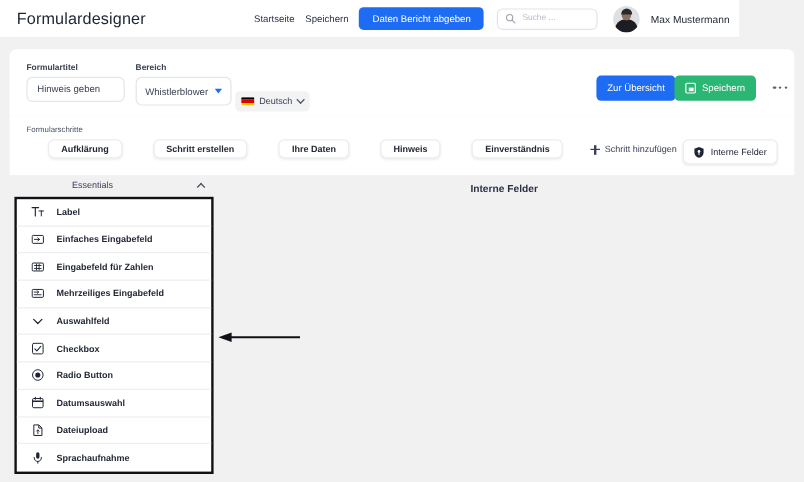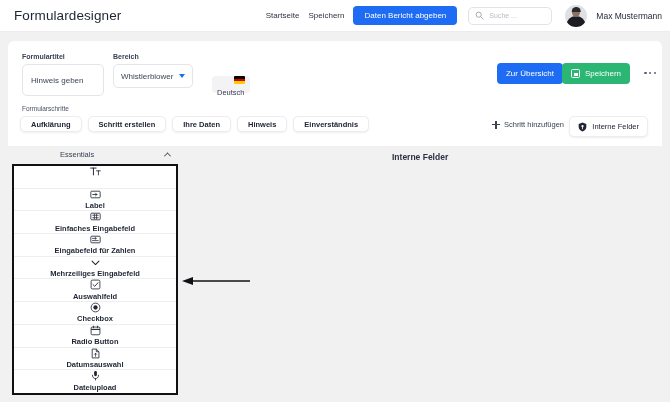--- a/index.html
+++ b/index.html
@@ -6,21 +6,21 @@
   html, body {
     width: 670px; height: 402px;
     font-family: "Liberation Sans", sans-serif;
     background: #f1f1f2;
     overflow: hidden;
   }
   #app { position: relative; width: 670px; height: 402px; background: #f1f1f2; }
 
   
   .navbar {
-    position: absolute; top: 0; left: 0; width: 670px; height: 32px;
+    position: absolute; top: 0; left: 0; width: 616px; height: 32px;
     background: #ffffff; display: flex; align-items: center;
     padding: 0 8px 0 14px; border-bottom: 1px solid #ececee;
   }
   .brand {
     font-size: 13.5px; color: #1d2433; letter-spacing: .1px;
     font-weight: 400; white-space: nowrap;
   }
   .nav-right { margin-left: auto; display: flex; align-items: center; gap: 9px; }
   .nav-link {
     font-size: 8px; color: #2c3345; white-space: nowrap; font-weight: 500;
@@ -58,38 +58,38 @@
   .toolbar-card {
     position: absolute; left: 8px; top: 41px; width: 654px; height: 56px;
     background: #fff; border-radius: 6px 6px 0 0;
   }
   .field-label {
     font-size: 7px; color: #3a4154; font-weight: 600; margin-bottom: 4px;
   }
   .fld-title { position: absolute; left: 14px; top: 12px; }
   .fld-area  { position: absolute; left: 105px; top: 12px; }
   .text-input {
-    width: 82px; height: 32px; border: 1px solid #e4e5e9; border-radius: 5px;
+    width: 82px; height: 21px; border: 1px solid #e4e5e9; border-radius: 5px;
     display: flex; align-items: center; padding: 0 8px;
     font-size: 8px; color: #3d4455; background: #fff; white-space: nowrap;
   }
   .select-input {
     width: 80px; height: 24px; border: 1px solid #e4e5e9; border-radius: 5px;
     display: flex; align-items: center; padding: 0 7px;
     font-size: 8px; color: #3d4455; background: #fff; white-space: nowrap;
   }
   .caret-blue {
     margin-left: auto; width: 0; height: 0;
     border-left: 3.5px solid transparent; border-right: 3.5px solid transparent;
     border-top: 4px solid #1d6cf3;
   }
   .lang-pill {
-    position: absolute; left: 212px; top: 76px;
-    display: flex; align-items: flex-end; gap: 4px;
-    height: 17px; padding: 0 5px; border-radius: 4px; background: #f3f3f5; flex-direction: column;
+    position: absolute; left: 196px; top: 76px;
+    display: flex; align-items: center; gap: 4px;
+    height: 17px; padding: 0 5px; border-radius: 4px; background: #f3f3f5;
   }
   .flag-de {
     width: 11px; height: 7.5px; border-radius: 1px; overflow: hidden;
     display: flex; flex-direction: column; flex: none;
   }
   .flag-de i { display: block; height: 33.34%; width: 100%; }
   .lang-txt { font-size: 7.5px; color: #3a4154; font-weight: 500; }
   .chev-sm {
     width: 5px; height: 5px; border-right: 1px solid #4a5164;
     border-bottom: 1px solid #4a5164; transform: rotate(45deg) translate(-1px,-1px);
@@ -129,20 +129,21 @@
     font-size: 6.5px; color: #4a5164; font-weight: 500;
   }
   .steps-row {
     position: absolute; left: 12px; top: 19px; display: flex; gap: 6px;
   }
   .step-chip {
     height: 16px; background: #fff; border: 1px solid #ededf0; border-radius: 5px;
     display: flex; align-items: center; padding: 0 10px;
     font-size: 7.5px; font-weight: 700; color: #222736; white-space: nowrap;
     box-shadow: 0 1px 2px rgba(25,30,45,.07);
+    margin-left: 20px;
   }
   .add-step {
     position: absolute; right: 98px; top: 23px;
     display: flex; align-items: center; gap: 4px;
     font-size: 7.5px; color: #3a4154; font-weight: 500; white-space: nowrap;
   }
   .plus-ico {
     position: relative; width: 8px; height: 8px; flex: none;
   }
   .plus-ico::before, .plus-ico::after {
@@ -168,22 +169,22 @@
   .chev-up {
     margin-left: auto; width: 5px; height: 5px;
     border-left: 1.1px solid #4a5164; border-top: 1.1px solid #4a5164;
     transform: rotate(45deg) translate(1px,1px);
   }
   .palette-box {
     position: absolute; left: 12px; top: 164px; width: 166px; height: 231px;
     background: #fff; border: 2px solid #101114;
   }
   .pal-item {
-    height: 22.7px; display: flex; align-items: center; gap: 24px;
-    padding: 0 12px; border-bottom: 1px solid #eeeef1; flex-direction: column;
+    height: 22.7px; display: flex; align-items: center; gap: 10px;
+    padding: 0 12px; border-bottom: 1px solid #eeeef1;
   }
   .pal-item:last-child { border-bottom: none; }
   .pal-item .lbl { font-size: 7.5px; color: #1f2533; font-weight: 700; white-space: nowrap; }
   .pal-ico { width: 11px; height: 11px; flex: none; display: block; }
 
   
   .canvas-title {
     position: absolute; left: 392px; top: 152px;
     font-size: 8.5px; color: #2b3142; font-weight: 700; white-space: nowrap;
   }

